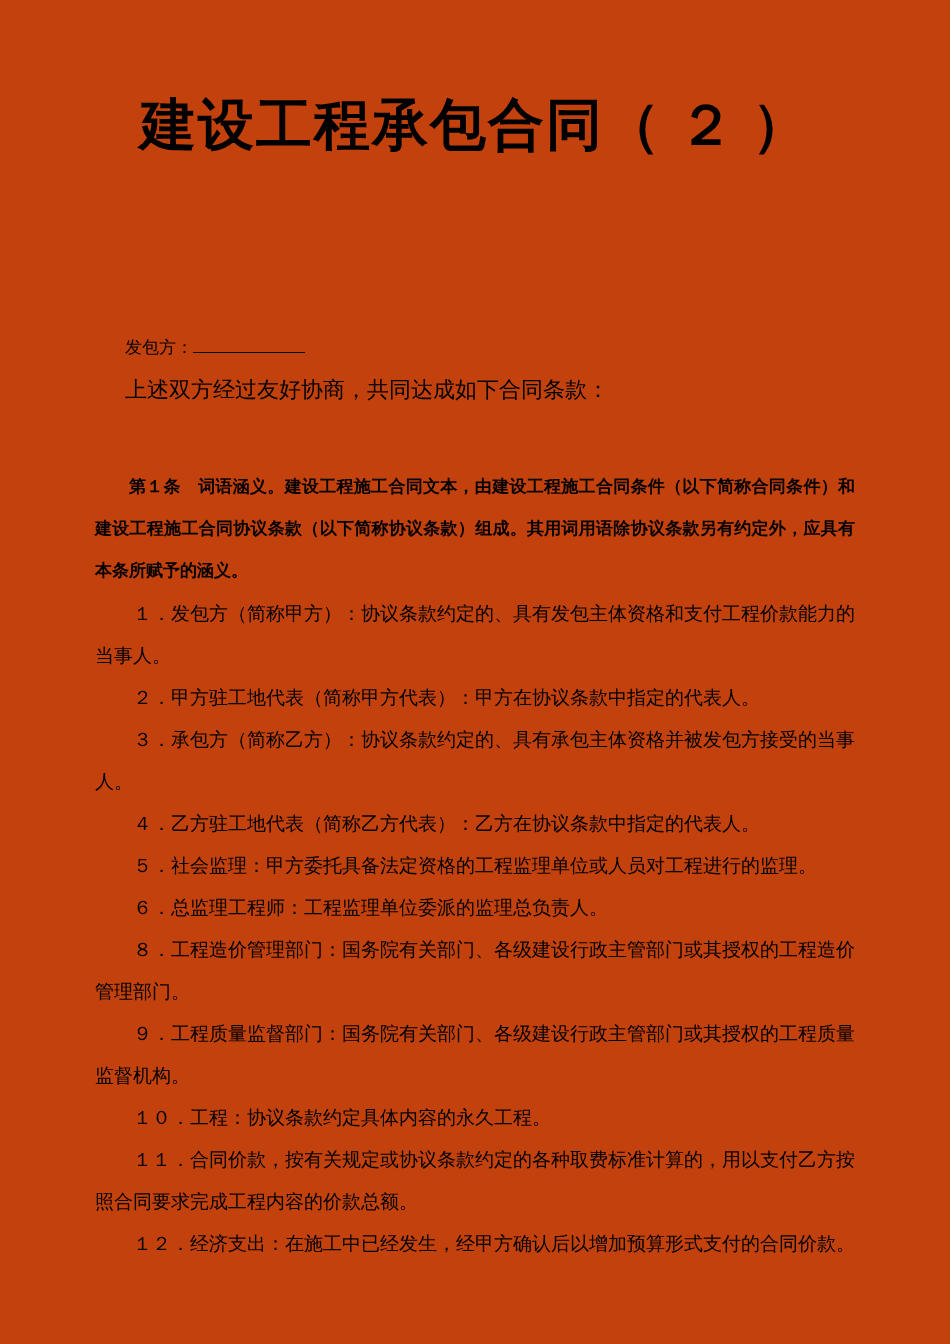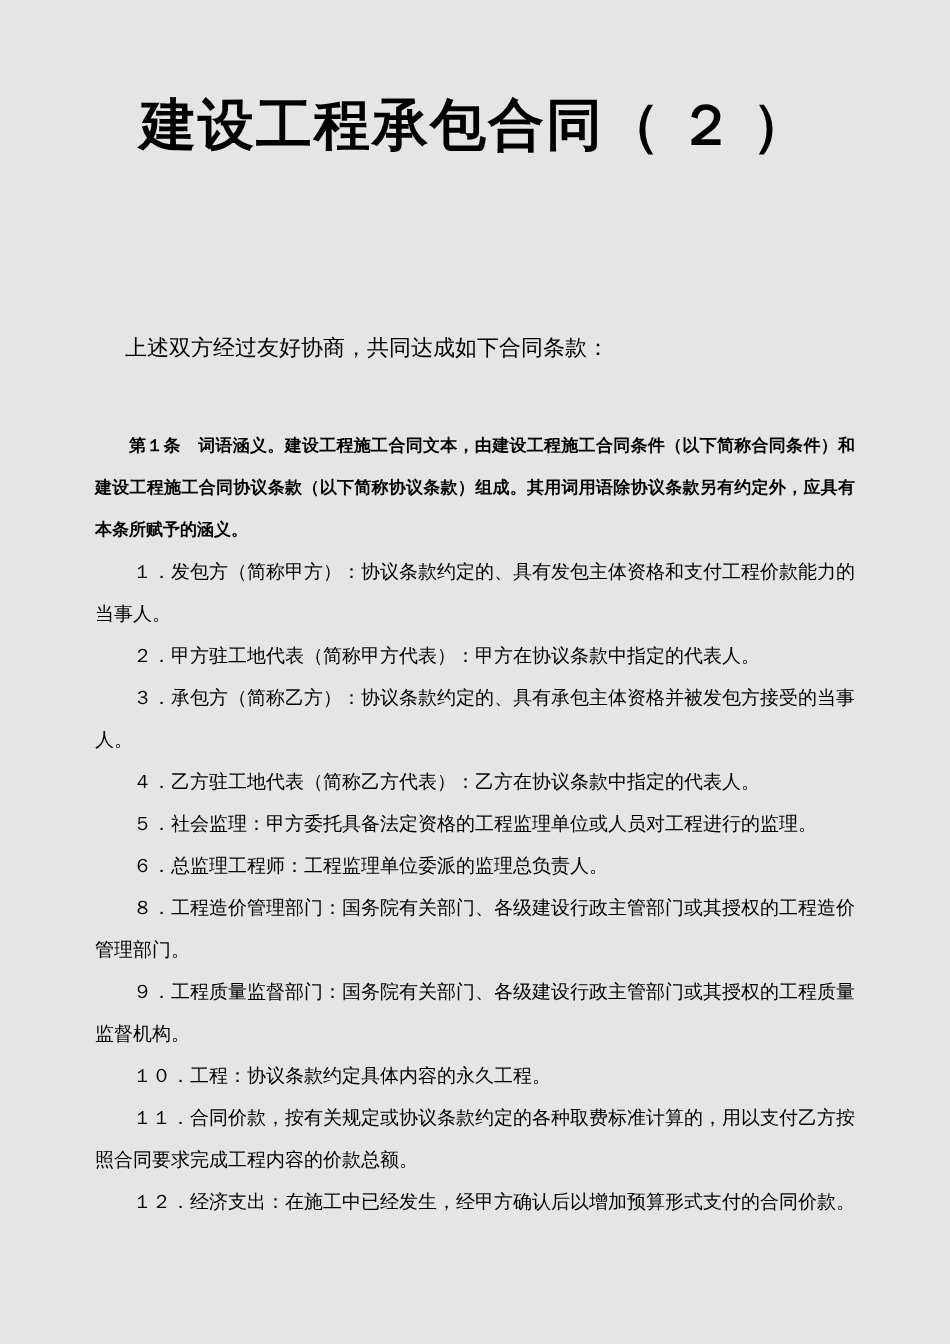--- a/index.html
+++ b/index.html
@@ -7,21 +7,21 @@
     padding: 0;
     background: #ffffff;
     font-family: "Liberation Serif", "DejaVu Serif", serif;
     color: #000000;
   }
   .doc {
     position: relative;
     width: 950px;
     height: 1344px;
     margin: 0 auto;
-    background: #e5e5e5;
+    background: #c2410c;
     box-sizing: border-box;
     padding: 92px 95px 40px 95px;
     overflow: hidden;
   }
   .doc-title {
     margin: 0;
     font-size: 56px;
     font-weight: bold;
     text-align: center;
     letter-spacing: 2px;
@@ -55,20 +55,21 @@
     text-align: center;
     letter-spacing: 1px;
   }
   .clause-lead {
     margin: 56px 0 0 0;
     font-size: 17px;
     font-weight: bold;
     line-height: 42px;
     text-indent: 2em;
     text-align: justify;
+    font-family: Liberation Mono, monospace;
   }
   .clause-items {
     margin: 0;
     padding: 0;
   }
   .clause-item {
     margin: 0;
     font-size: 19px;
     line-height: 42px;
     text-indent: 2em;
@@ -76,20 +77,23 @@
   }
 </style>
 </head>
 <body>
 
 <div class="doc">
 
   <h1 class="doc-title">建设工程承包合同（ ２ ）</h1>
 
   <div class="parties">
+    <div class="party-line">
+      <span>发包方：</span><span class="blank-line"></span>
+    </div>
     <div class="intro-line">上述双方经过友好协商，共同达成如下合同条款：</div>
   </div>
 
 
   <p class="clause-lead">第１条　词语涵义。建设工程施工合同文本，由建设工程施工合同条件（以下简称合同条件）和建设工程施工合同协议条款（以下简称协议条款）组成。其用词用语除协议条款另有约定外，应具有本条所赋予的涵义。</p>
 
   <div class="clause-items">
     <p class="clause-item">１．发包方（简称甲方）：协议条款约定的、具有发包主体资格和支付工程价款能力的当事人。</p>
     <p class="clause-item">２．甲方驻工地代表（简称甲方代表）：甲方在协议条款中指定的代表人。</p>
     <p class="clause-item">３．承包方（简称乙方）：协议条款约定的、具有承包主体资格并被发包方接受的当事人。</p>

